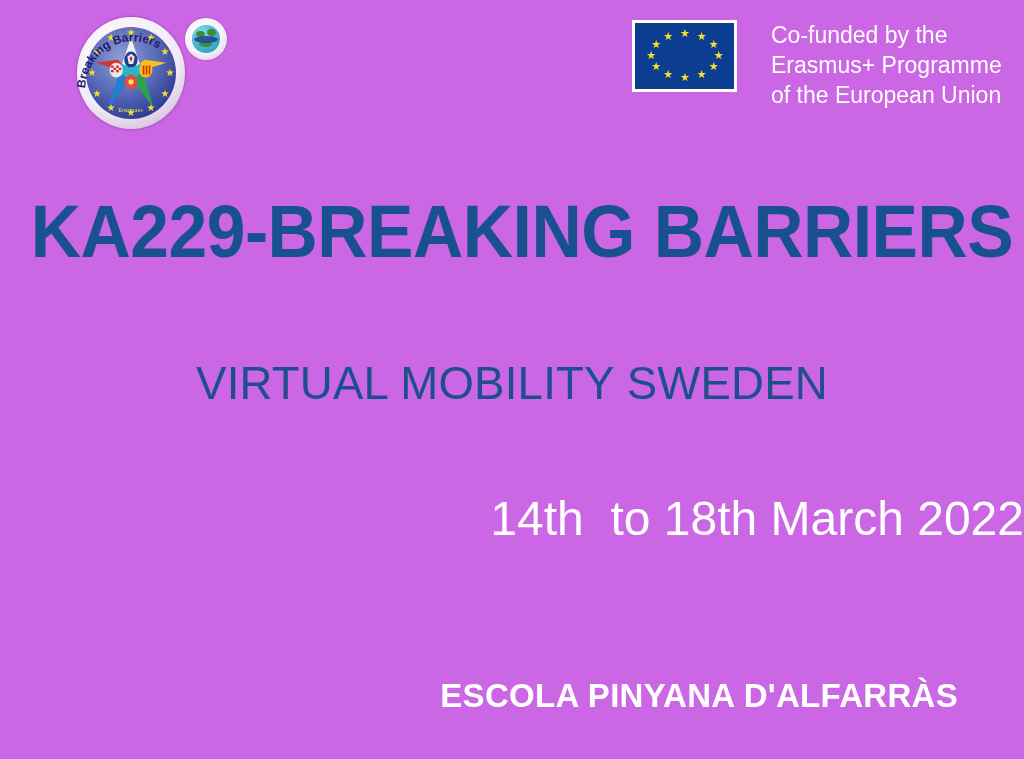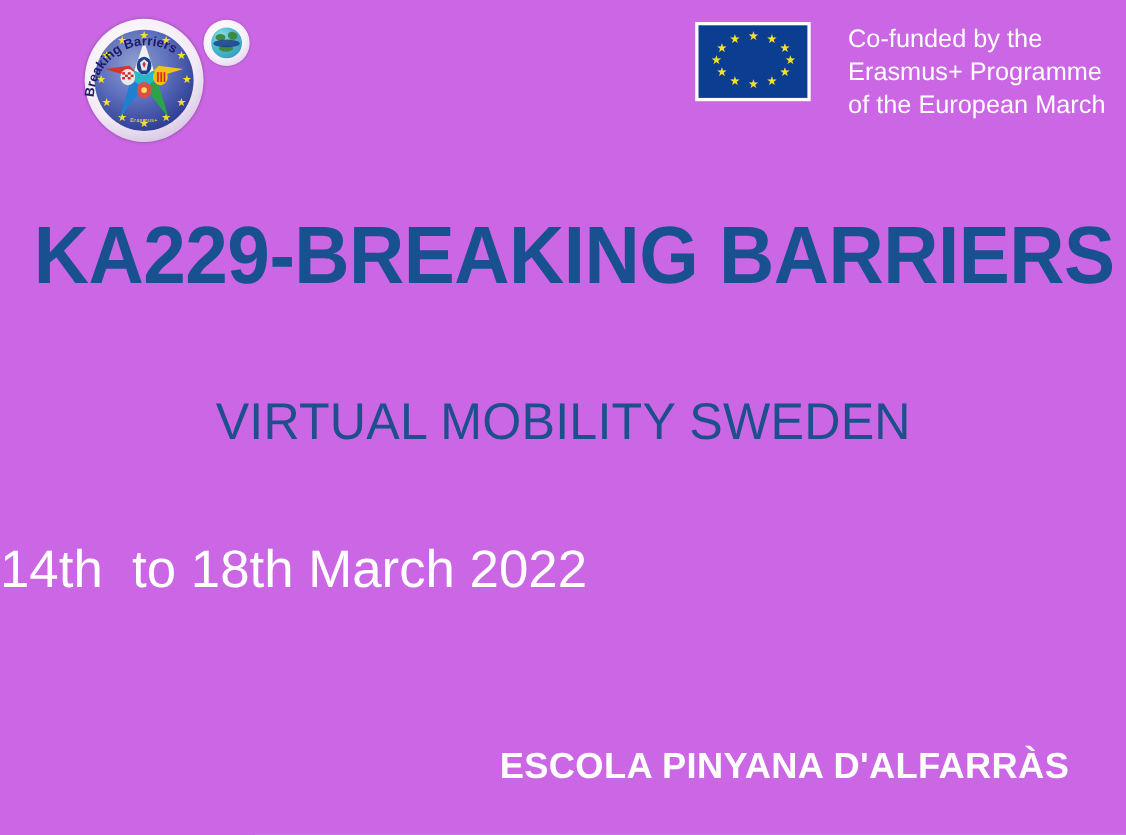--- a/index.html
+++ b/index.html
@@ -225,35 +225,35 @@
     transform: scaleX(0.97);
     transform-origin: center top;
     white-space: nowrap;
   }
 
   #date-line {
     position: absolute;
     left: 0;
     top: 490px;
     width: 1024px;
-    text-align: left;
+    text-align: right;
     color: #ffffff;
     font-family: "Liberation Sans", sans-serif;
     font-weight: normal;
     font-size: 48px;
     line-height: 58px;
     white-space: pre;
   }
 
   #school-name {
     position: absolute;
     left: 0;
     top: 676px;
     width: 1024px;
-    padding-right: 52px;
+    padding-right: 66px;
     box-sizing: border-box;
     text-align: right;
     color: #ffffff;
     font-family: "Liberation Sans", sans-serif;
     font-weight: bold;
     font-size: 33px;
     line-height: 40px;
     letter-spacing: 0.3px;
     white-space: nowrap;
   }
@@ -349,21 +349,21 @@
           <span class="star" style="left:33%;  top:79%;">★</span>
           <span class="star" style="left:21%;  top:66%;">★</span>
           <span class="star" style="left:16%;  top:50%;">★</span>
           <span class="star" style="left:21%;  top:34%;">★</span>
           <span class="star" style="left:33%;  top:21%;">★</span>
         </div>
       </div>
       <div id="eu-text">
         <div>Co-funded by the</div>
         <div>Erasmus+ Programme</div>
-        <div>of the European March</div>
+        <div>of the European Union</div>
       </div>
     </div>
   </div>
 
   <div id="main-title">KA229-BREAKING BARRIERS</div>
 
   <div id="subtitle">VIRTUAL MOBILITY SWEDEN</div>
 
   <div id="date-line">14th  to 18th March 2022</div>
 

